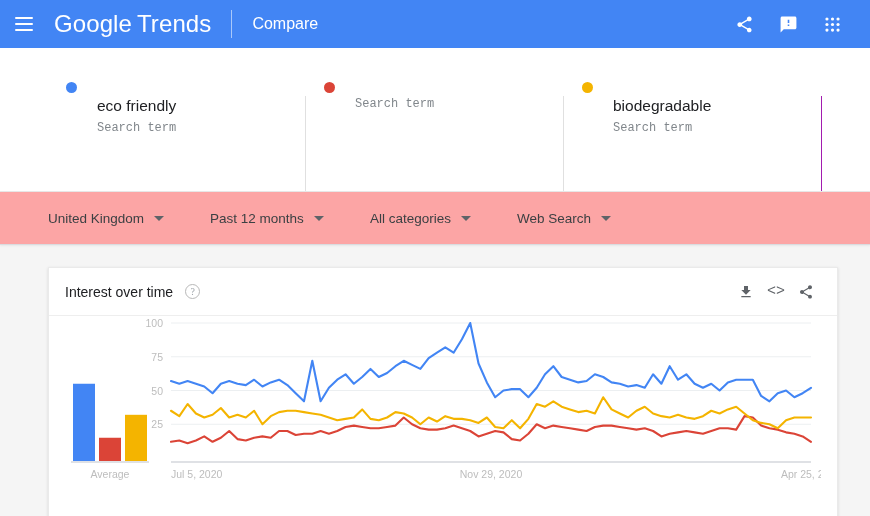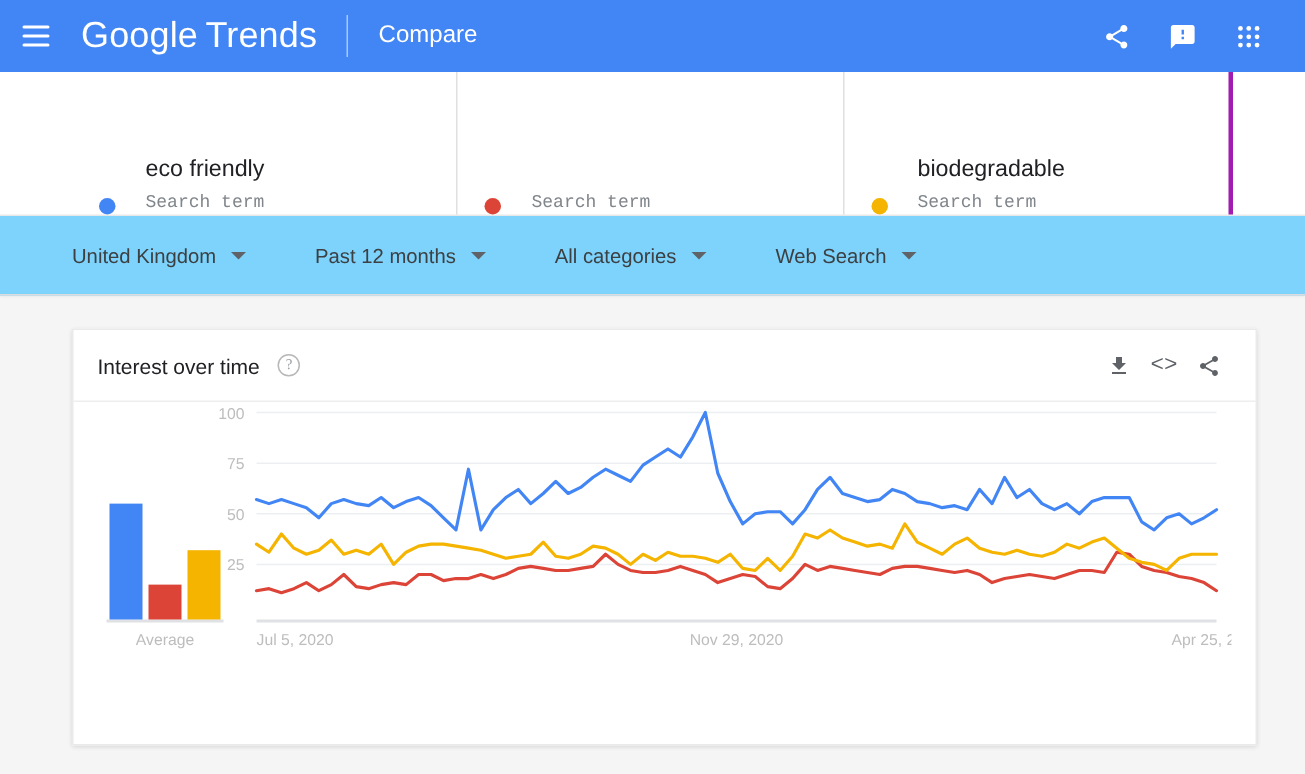--- a/index.html
+++ b/index.html
@@ -68,26 +68,27 @@
   .terms-wrap {
     background: #fff;
     padding: 0 48px;
     display: flex;
     border-bottom: 1px solid #e8e8e8;
   }
   .term-card {
     flex: 1 1 0;
     height: 95px;
     display: flex;
-    align-items: flex-end;
+    align-items: flex-start;
     padding-left: 18px;
     border-right: 1px solid #e0e0e0;
     cursor: pointer;
-  }
-  .term-card:last-child { border-right: 3px solid #a21caf; }
+    margin-top: 48px;
+  }
+  .term-card:last-child { border-right: 1px solid #a21caf; }
   .term-dot {
     width: 11px; height: 11px;
     border-radius: 50%;
     flex: 0 0 auto;
     margin-right: 20px;
     margin-top: -14px;
   }
   .term-text { display: flex; flex-direction: column; }
   .term-name {
     font-size: 15.5px;
@@ -97,21 +98,21 @@
   }
   .term-sub {
     font-size: 12px;
     color: #80868b;
     line-height: 16px;
     font-family: Liberation Mono, monospace;
   }
 
   
   .filters {
-    background: #7dd3fc;
+    background: #fca5a5;
     height: 53px;
     display: flex;
     align-items: center;
     padding: 0 48px;
     border-bottom: 1px solid #dadce0;
     box-shadow: 0 1px 2px rgba(0,0,0,.06);
   }
   .filter {
     display: flex; align-items: center;
     margin-right: 46px;

